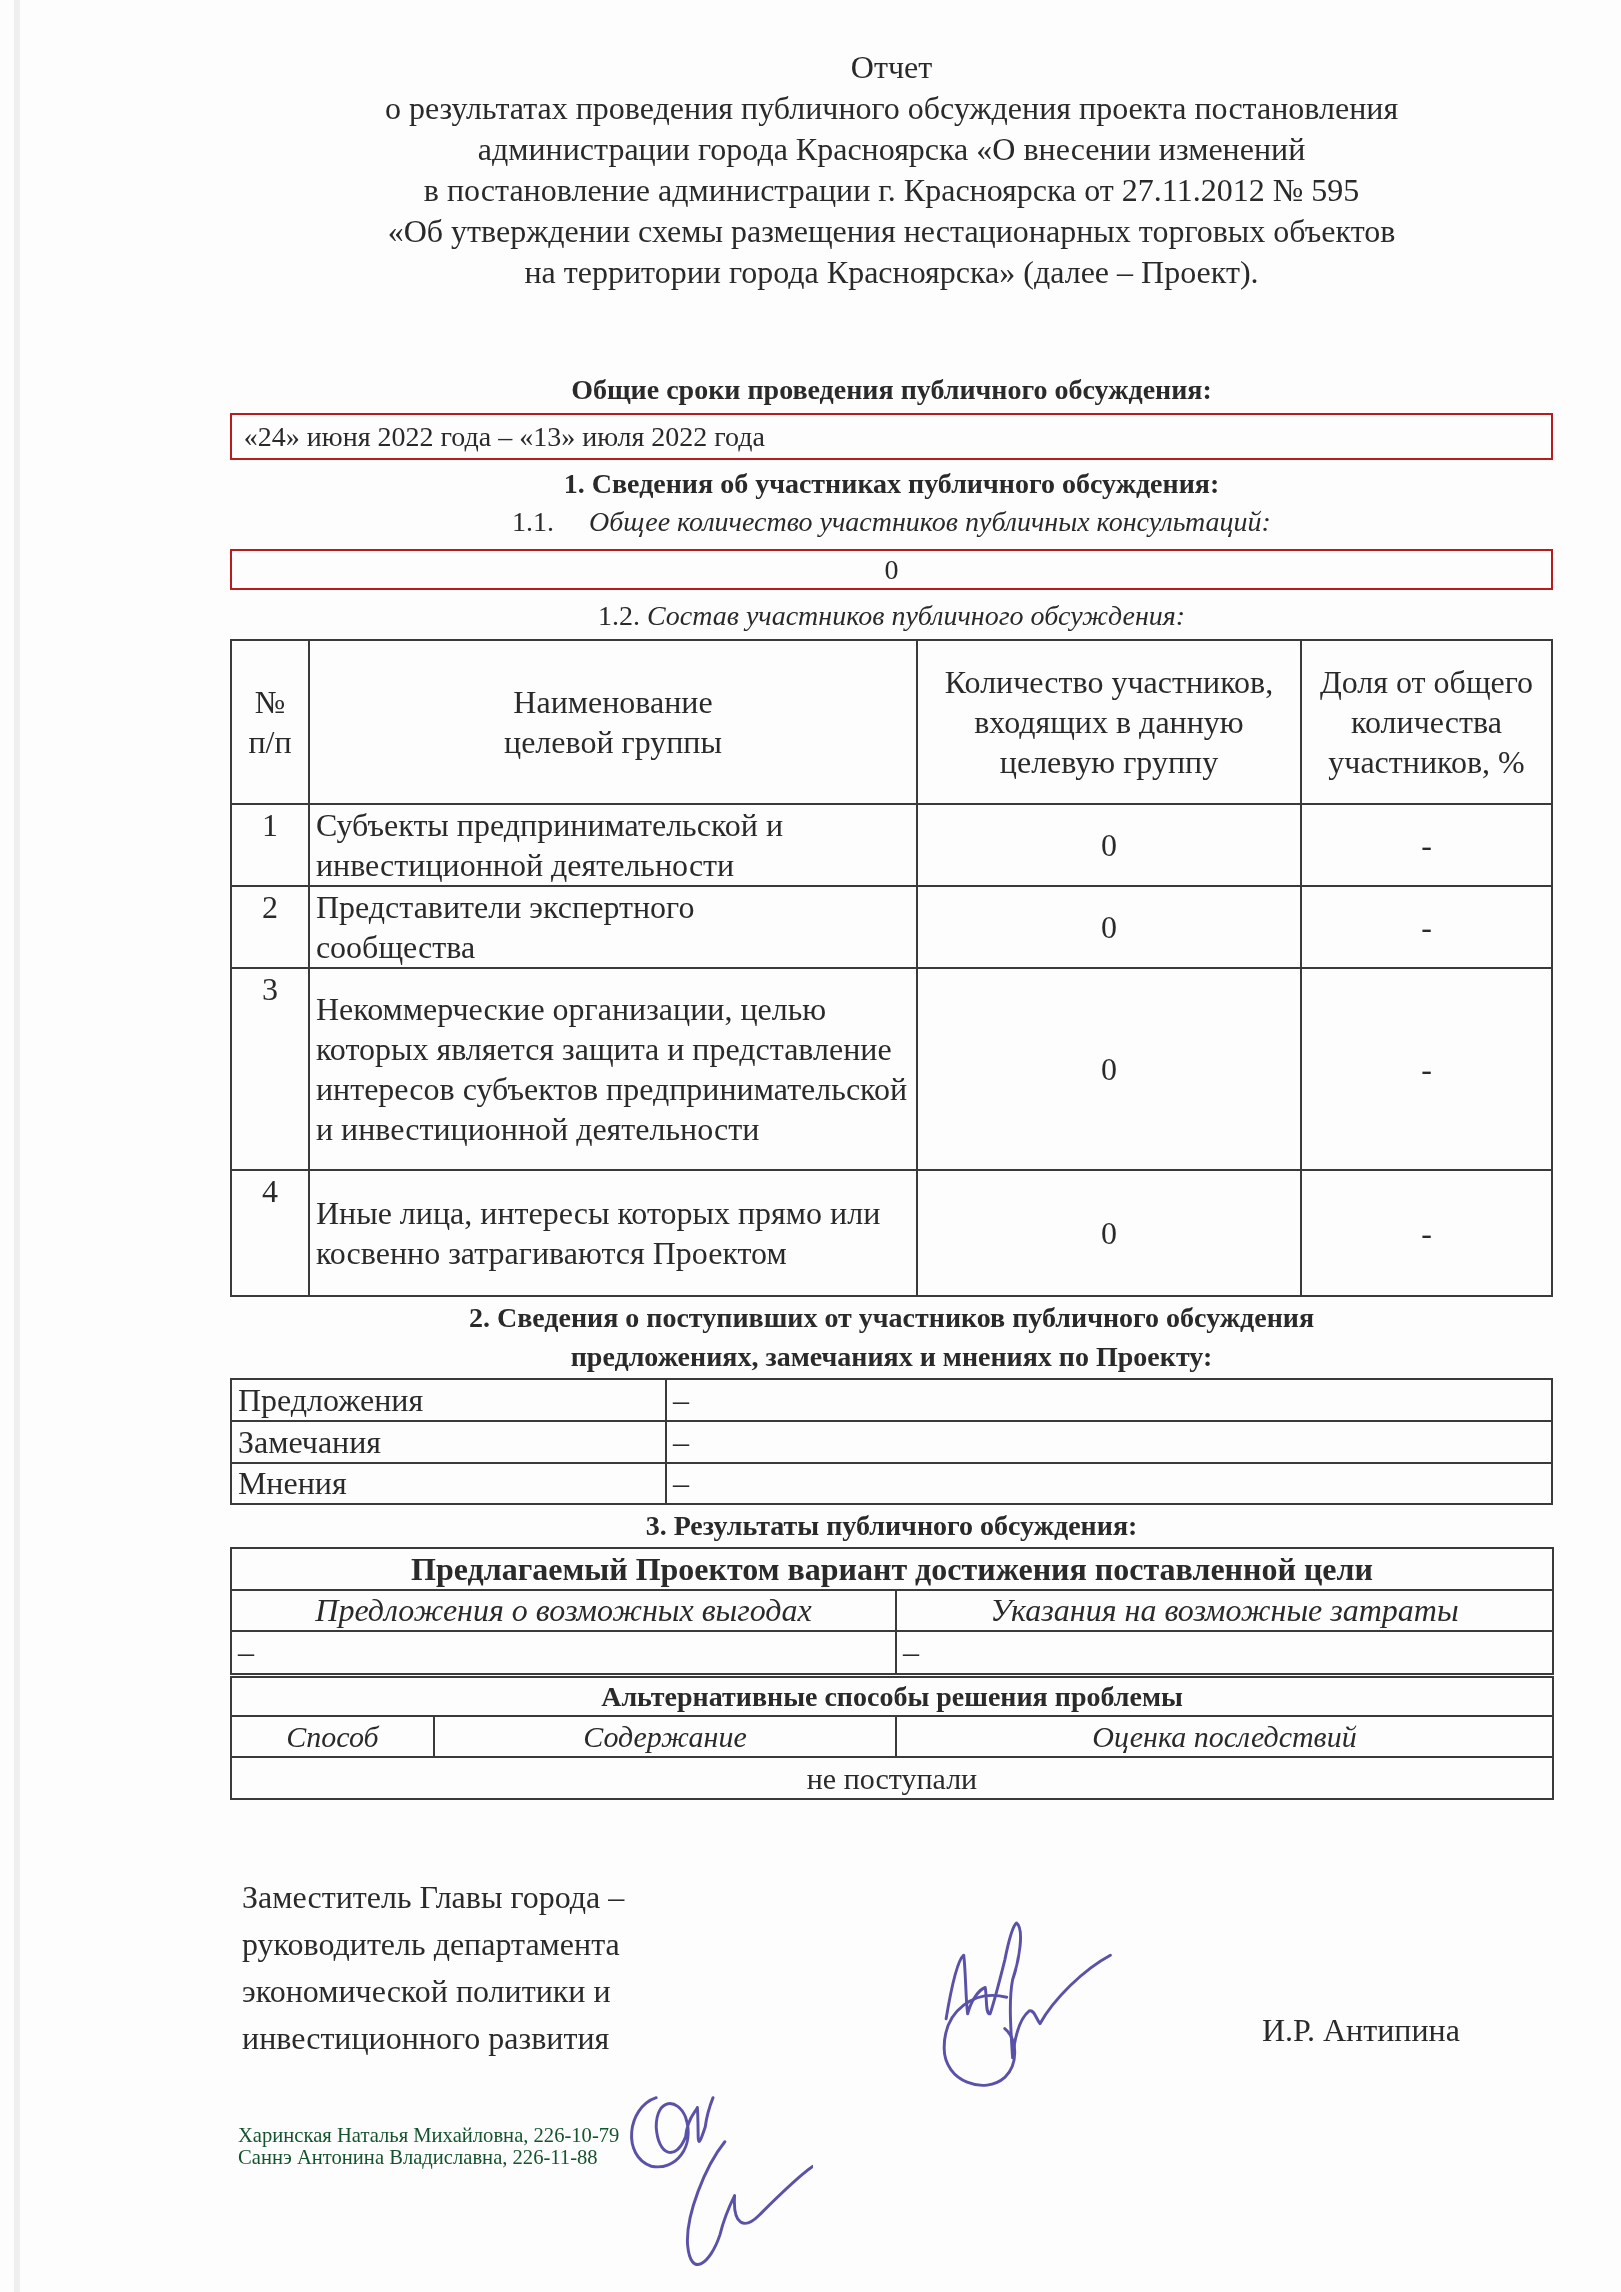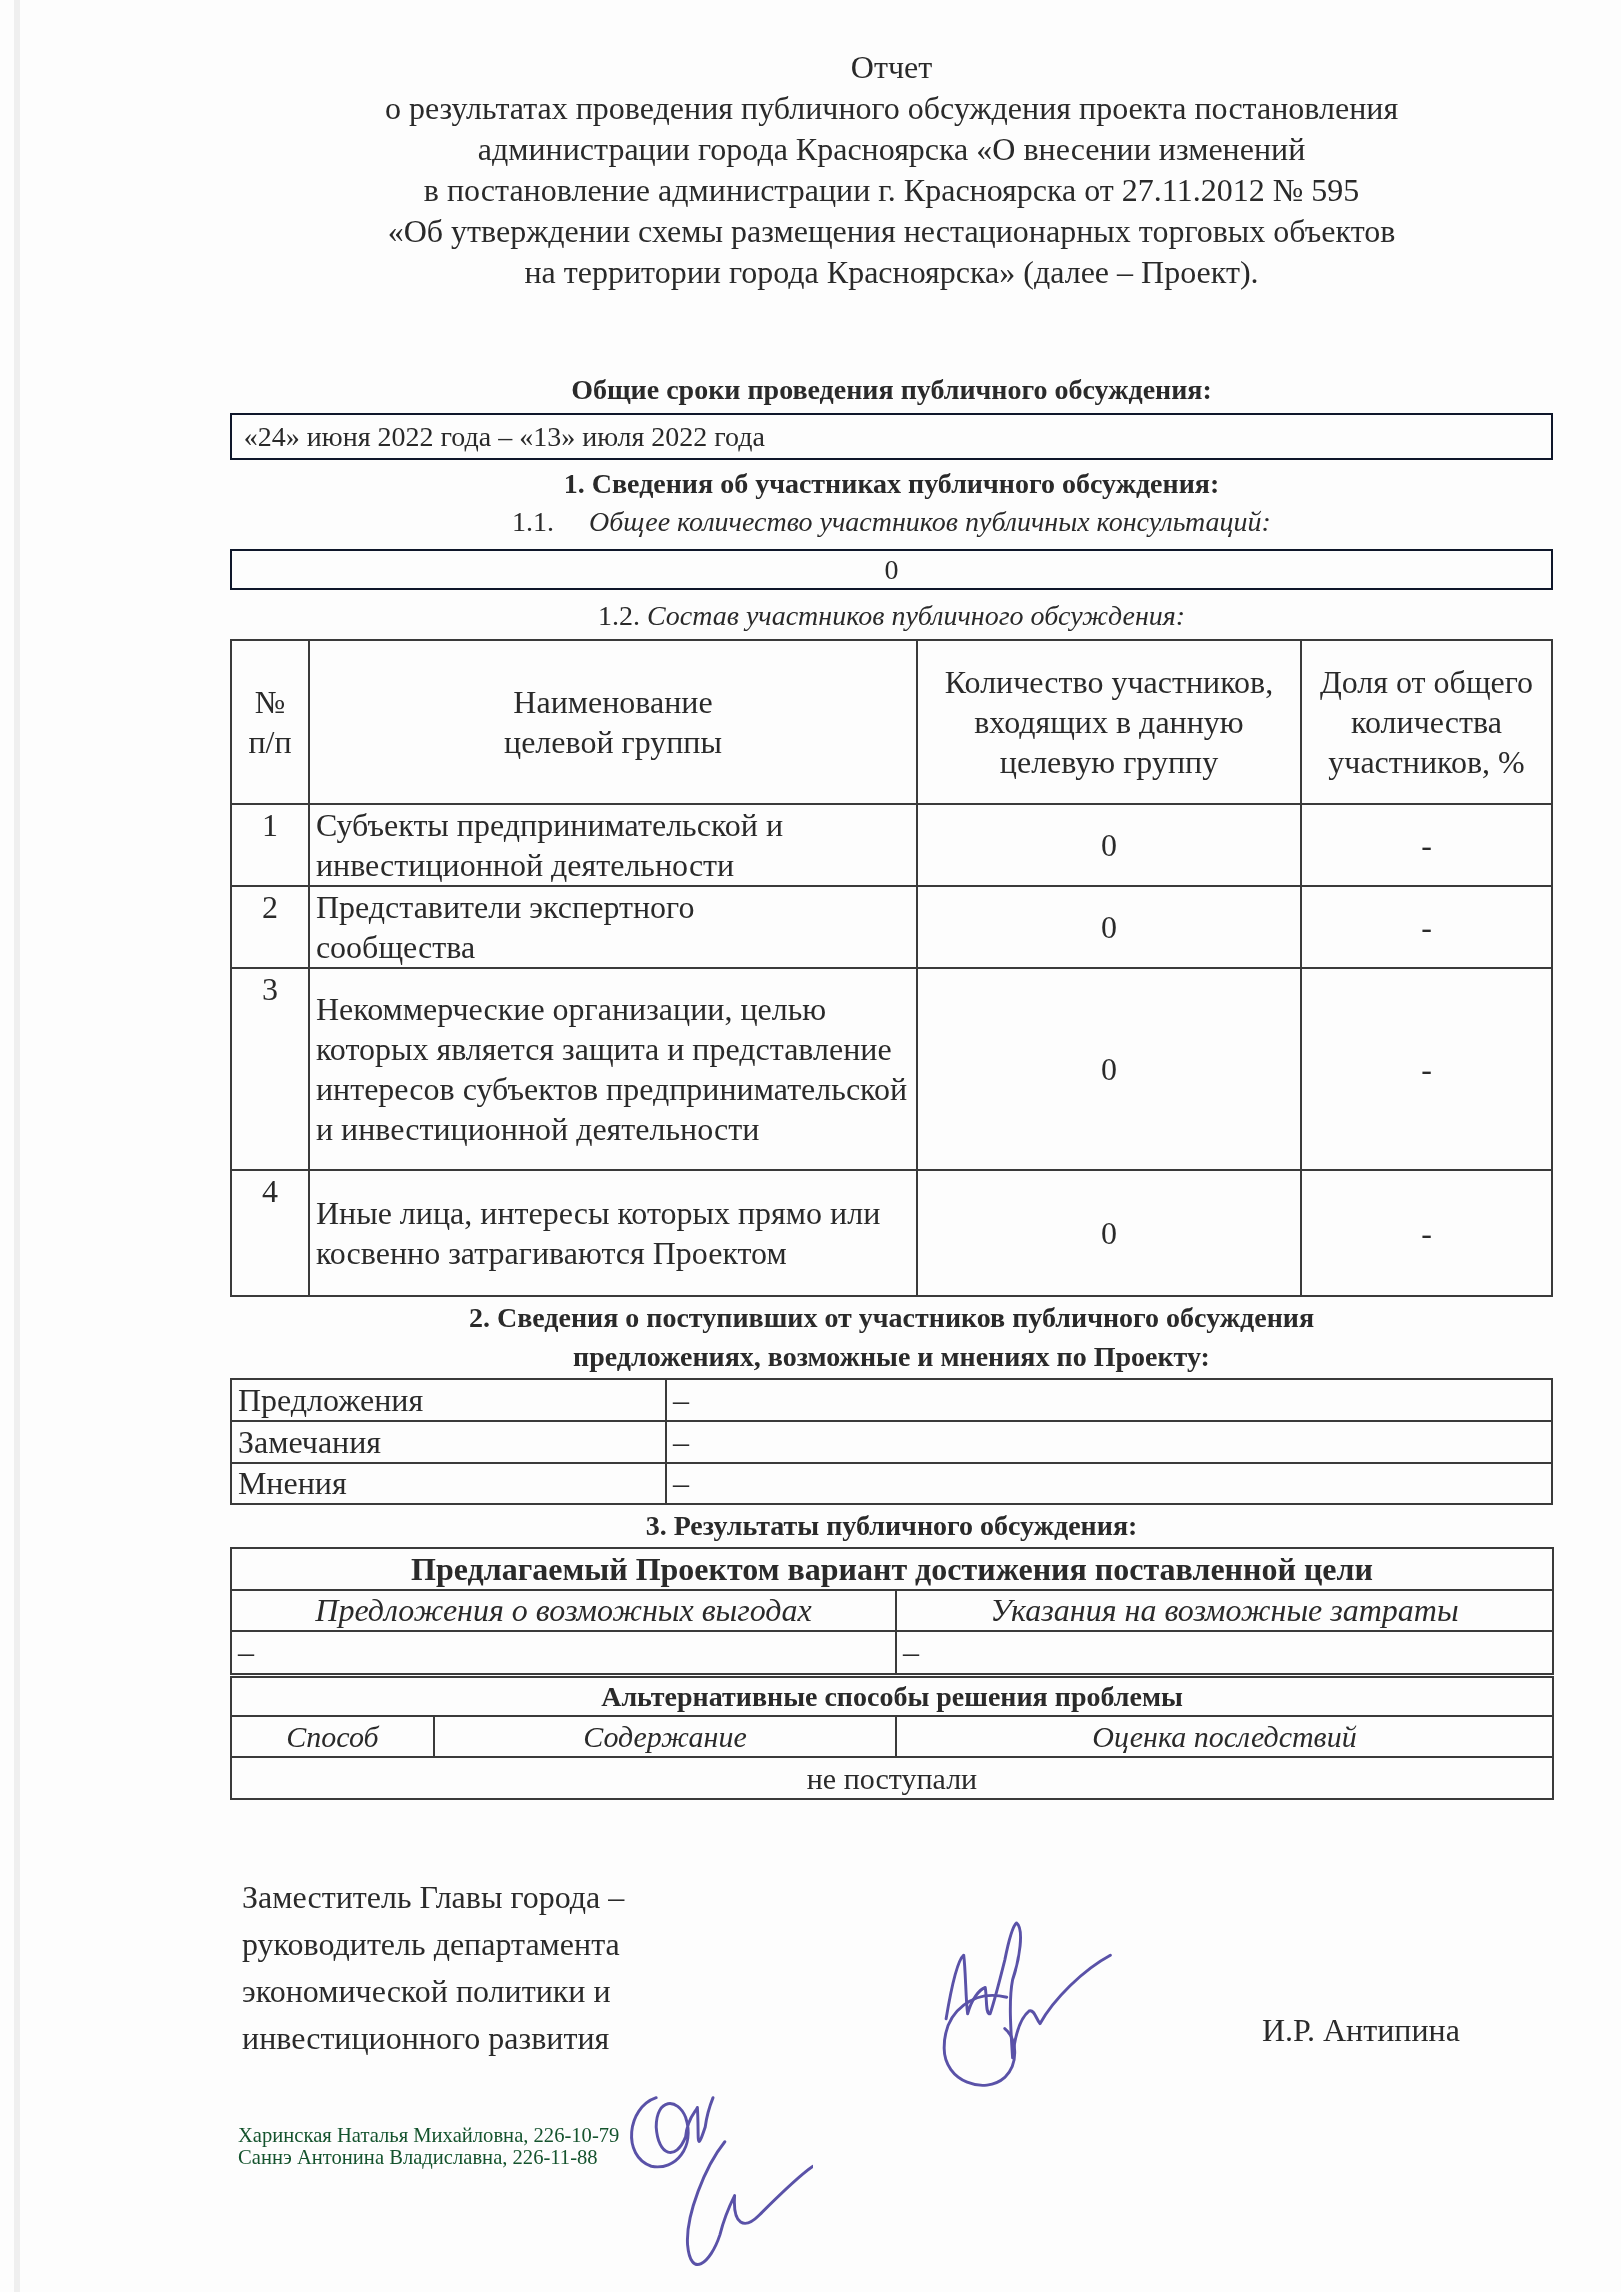--- a/index.html
+++ b/index.html
@@ -10,21 +10,21 @@
   .abs { position: absolute; }
   .center { text-align: center; }
   .t32 { font-size: 28px; line-height: 40px; }
   .bold { font-weight: bold; }
   .ital { font-style: italic; }
 
   
   .title-block { left: 230px; width: 1323px; top: 47px; font-size: 32px; line-height: 41px; text-align: center; }
 
   
-  .box { position: absolute; border: 2px solid #0f172a; box-sizing: border-box; }
+  .box { position: absolute; border: 2px solid #b91c1c; box-sizing: border-box; }
   table.grid { position: absolute; border-collapse: collapse; table-layout: fixed; }
   table.grid td { border: 2px solid #3a3a3a; padding: 0 5.9px; vertical-align: middle; font-size: 32px; line-height: 40px; }
   .c { text-align: center; }
   .l { text-align: left; border-radius: 7px; }
 
   .sig { position: absolute; }
   .sig path { fill: none; stroke: #5a52a8; stroke-width: 3; stroke-linecap: round; stroke-linejoin: round; }
 
   .footer { position: absolute; left: 238px; top: 2125px; font-size: 20.6px; line-height: 21.6px; color: #14532d; }
 </style>
@@ -96,21 +96,21 @@
     <tr style="height:126px;">
       <td class="c" style="vertical-align:top;">4</td>
       <td class="l">Иные лица, интересы которых прямо или косвенно затрагиваются Проектом</td>
       <td class="c">0</td>
       <td class="c">-</td>
     </tr>
   </tbody>
     </table>
 
   <div class="abs t32 bold center" style="left:230px;width:1323px;top:1298px;">2.   Сведения о поступивших от участников публичного обсуждения</div>
-  <div class="abs t32 bold center" style="left:230px;width:1323px;top:1337px;">предложениях, возможные и мнениях по Проекту:</div>
+  <div class="abs t32 bold center" style="left:230px;width:1323px;top:1337px;">предложениях, замечаниях и мнениях по Проекту:</div>
 
   <table class="grid" style="left:230px;top:1378px;width:1321px;">
     <colgroup>
         <col style="width:435px">
         <col style="width:886px">
       </colgroup>
     <tbody>
         <tr style="height:42px;">
       <td class="l" style="line-height:35px;">Предложения</td>
       <td class="l" style="line-height:35px;">–</td>

